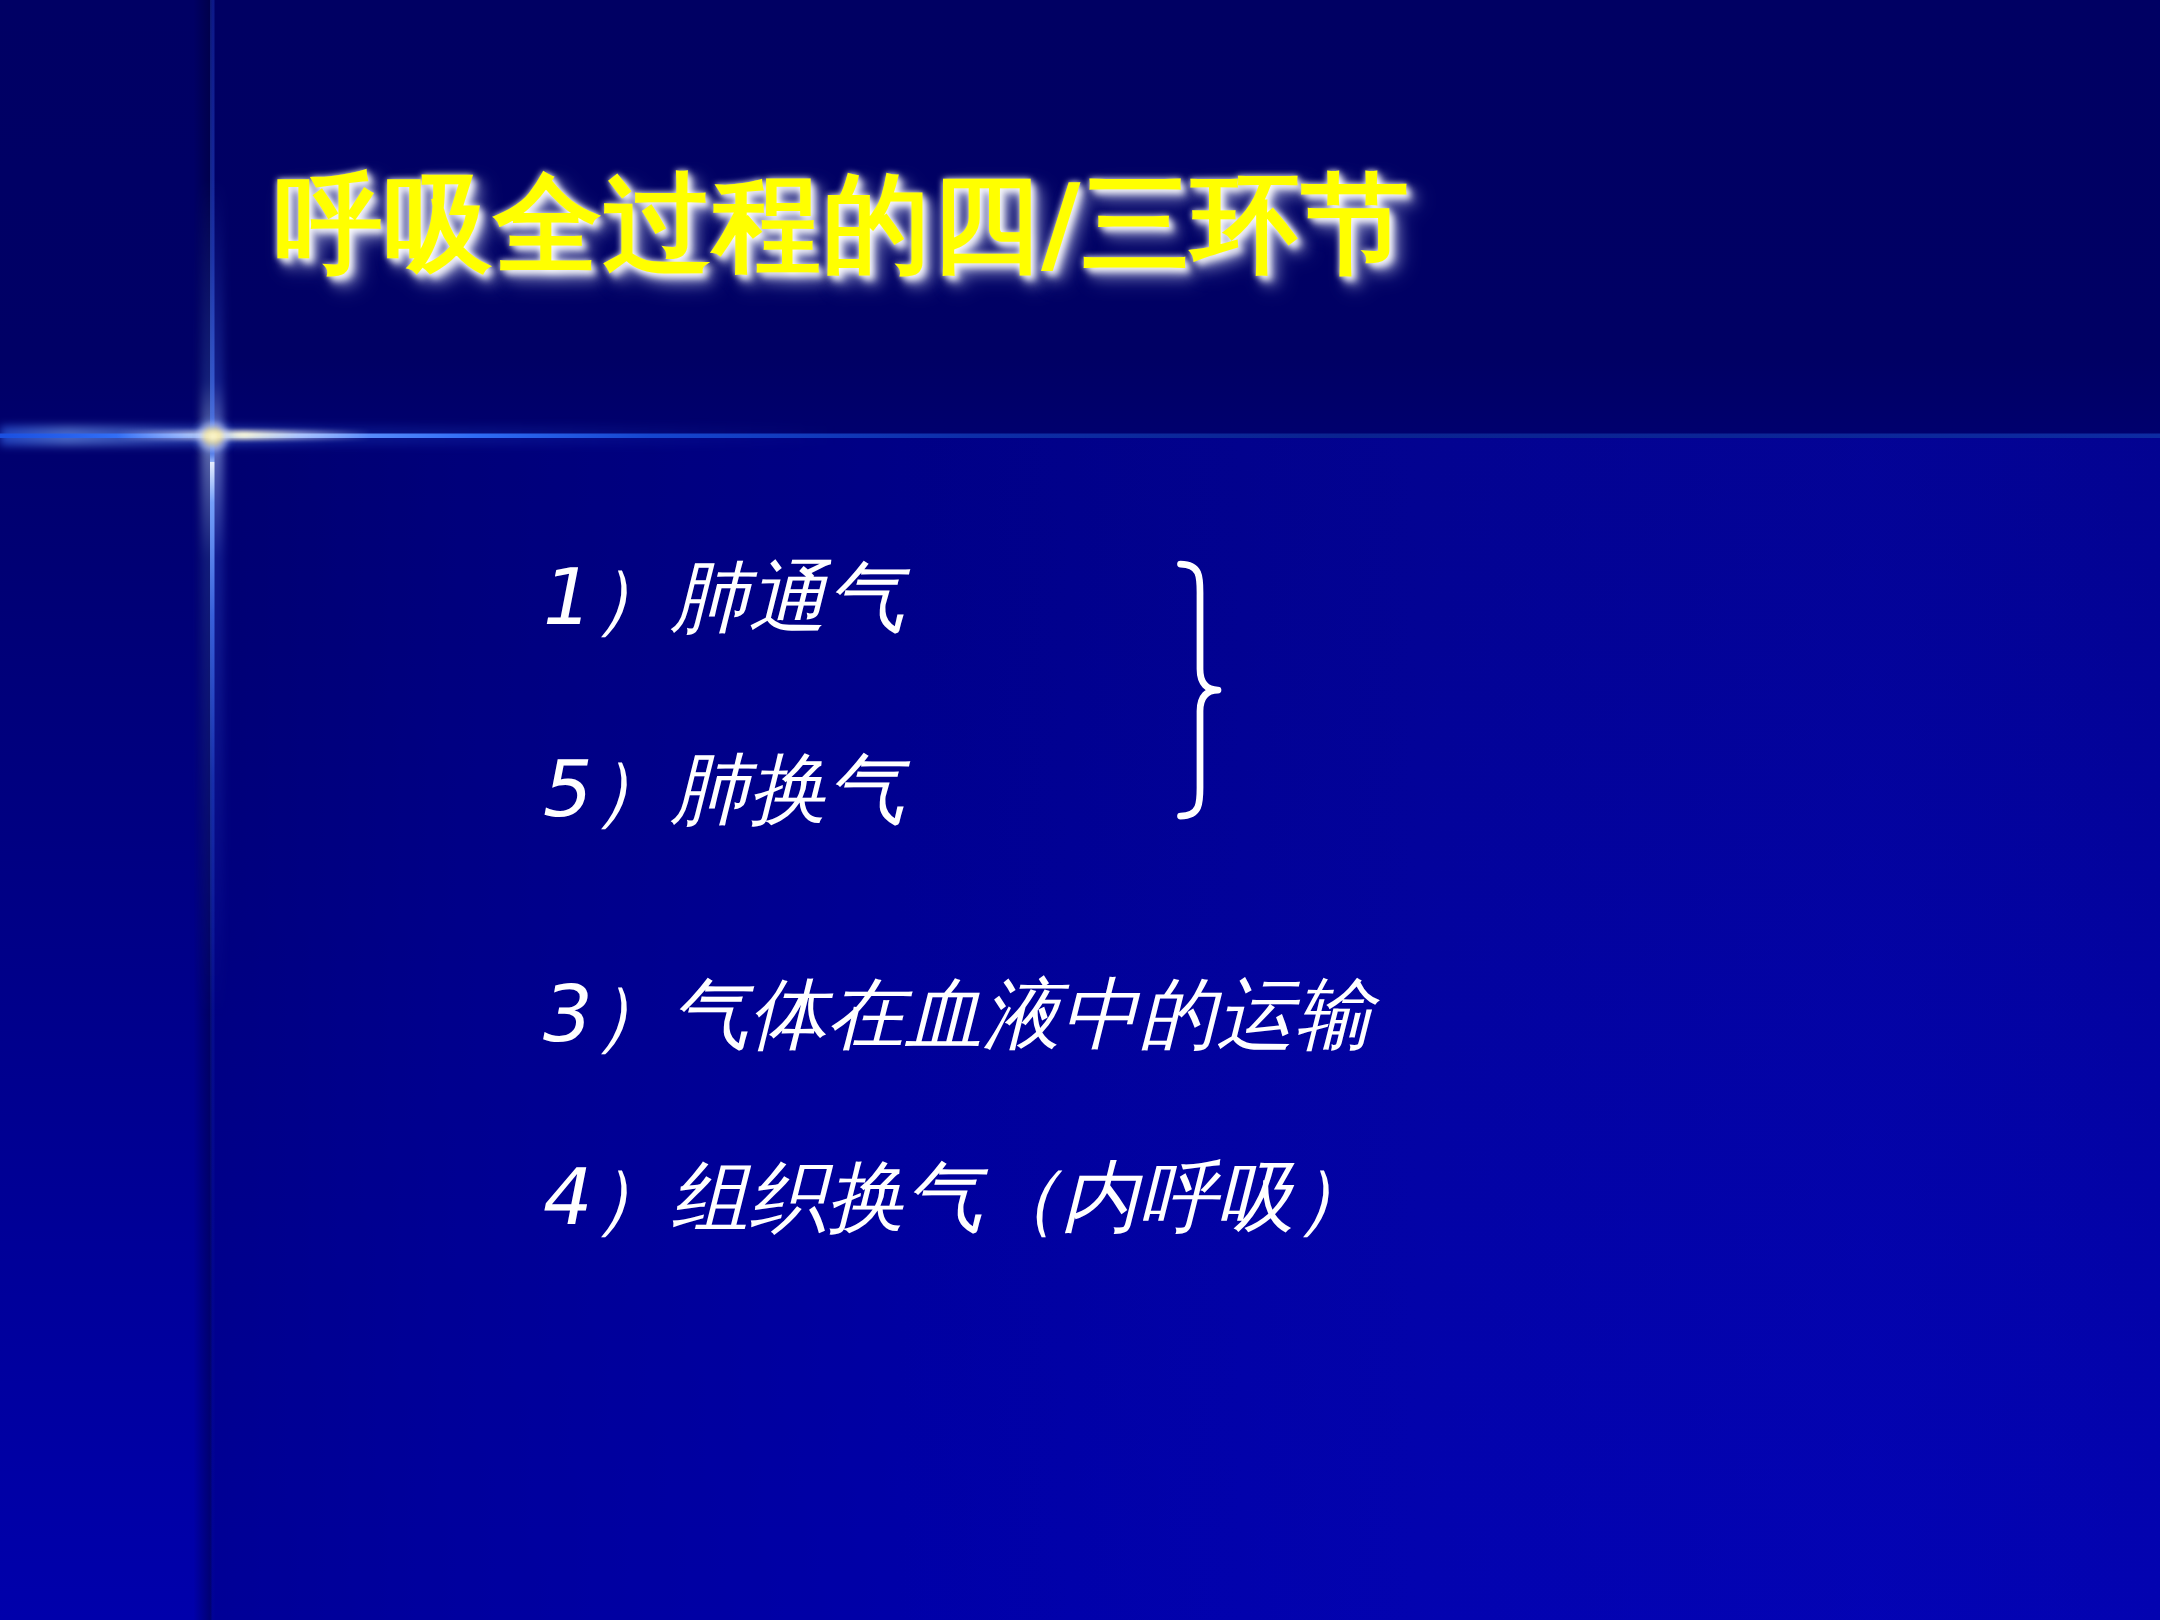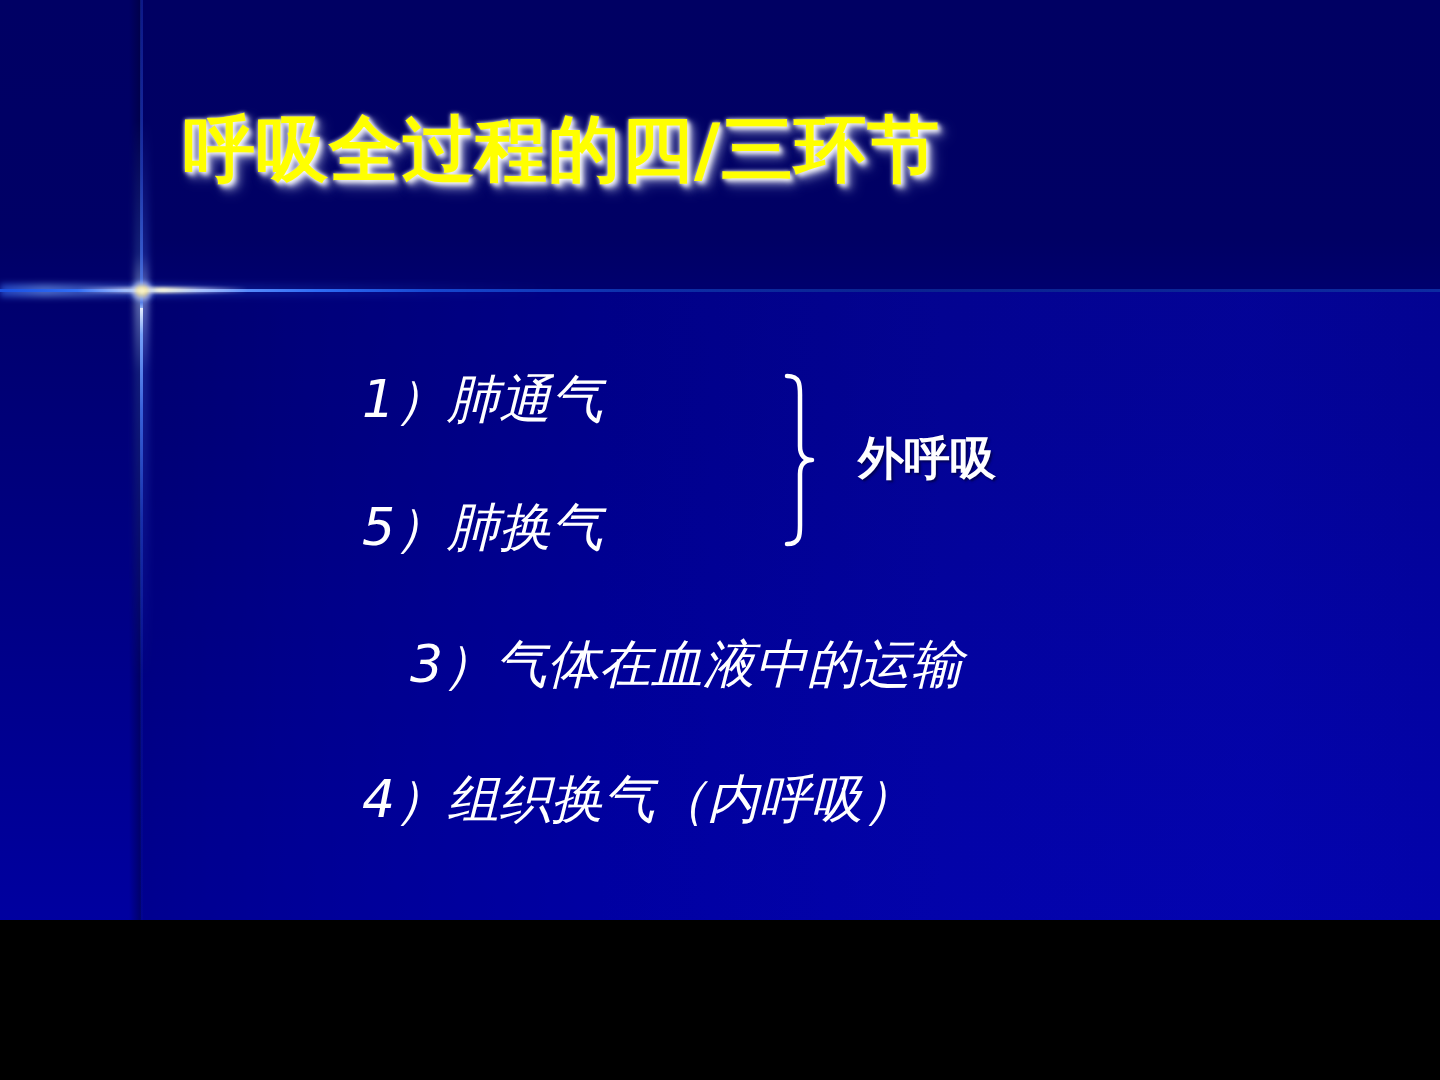--- a/index.html
+++ b/index.html
@@ -8,21 +8,21 @@
     padding: 0;
     background: #000;
   }
   body {
     font-family: "DejaVu Sans", "Liberation Sans", sans-serif;
   }
 
   .slide {
     position: relative;
     width: 1440px;
-    height: 920px;
+    height: 1080px;
     overflow: hidden;
     background: #000066;
   }
 
   
 
   
   .bg-main {
     position: absolute;
     left: 0; top: 0;
@@ -196,21 +196,21 @@
     font-size: 52px;
     line-height: 1.15;
     color: #FFFFFF;
     font-weight: 400;
     white-space: nowrap;
     letter-spacing: 0px;
     font-style: italic;
   }
   .item-1 { position: absolute; left: 0;  top: 0px;   }
   .item-2 { position: absolute; left: 0;  top: 128px; }
-  .item-3 { position: absolute; left: 0;  top: 265px; margin-left: 48px; }
+  .item-3 { position: absolute; left: 0;  top: 278px; }
   .item-4 { position: absolute; left: 0;  top: 400px; }
 
   
 
   .brace {
     position: absolute;
     left: 775px;
     top: 372px;
     width: 48px;
     height: 176px;
@@ -260,15 +260,14 @@
       <path d="M12 4
                C 26 4, 25 14, 25 26
                L 25 74
                C 25 84, 30 88, 37 88
                C 30 88, 25 92, 25 102
                L 25 150
                C 25 162, 26 172, 12 172" stroke="#FFFFFF" stroke-width="4.5" stroke-linecap="round" stroke-linejoin="round" fill="none"></path>
     </svg>
   </div>
 
-  <div class="brace-label">外呼吸</div>
 
 </div>
 
 </body></html>

